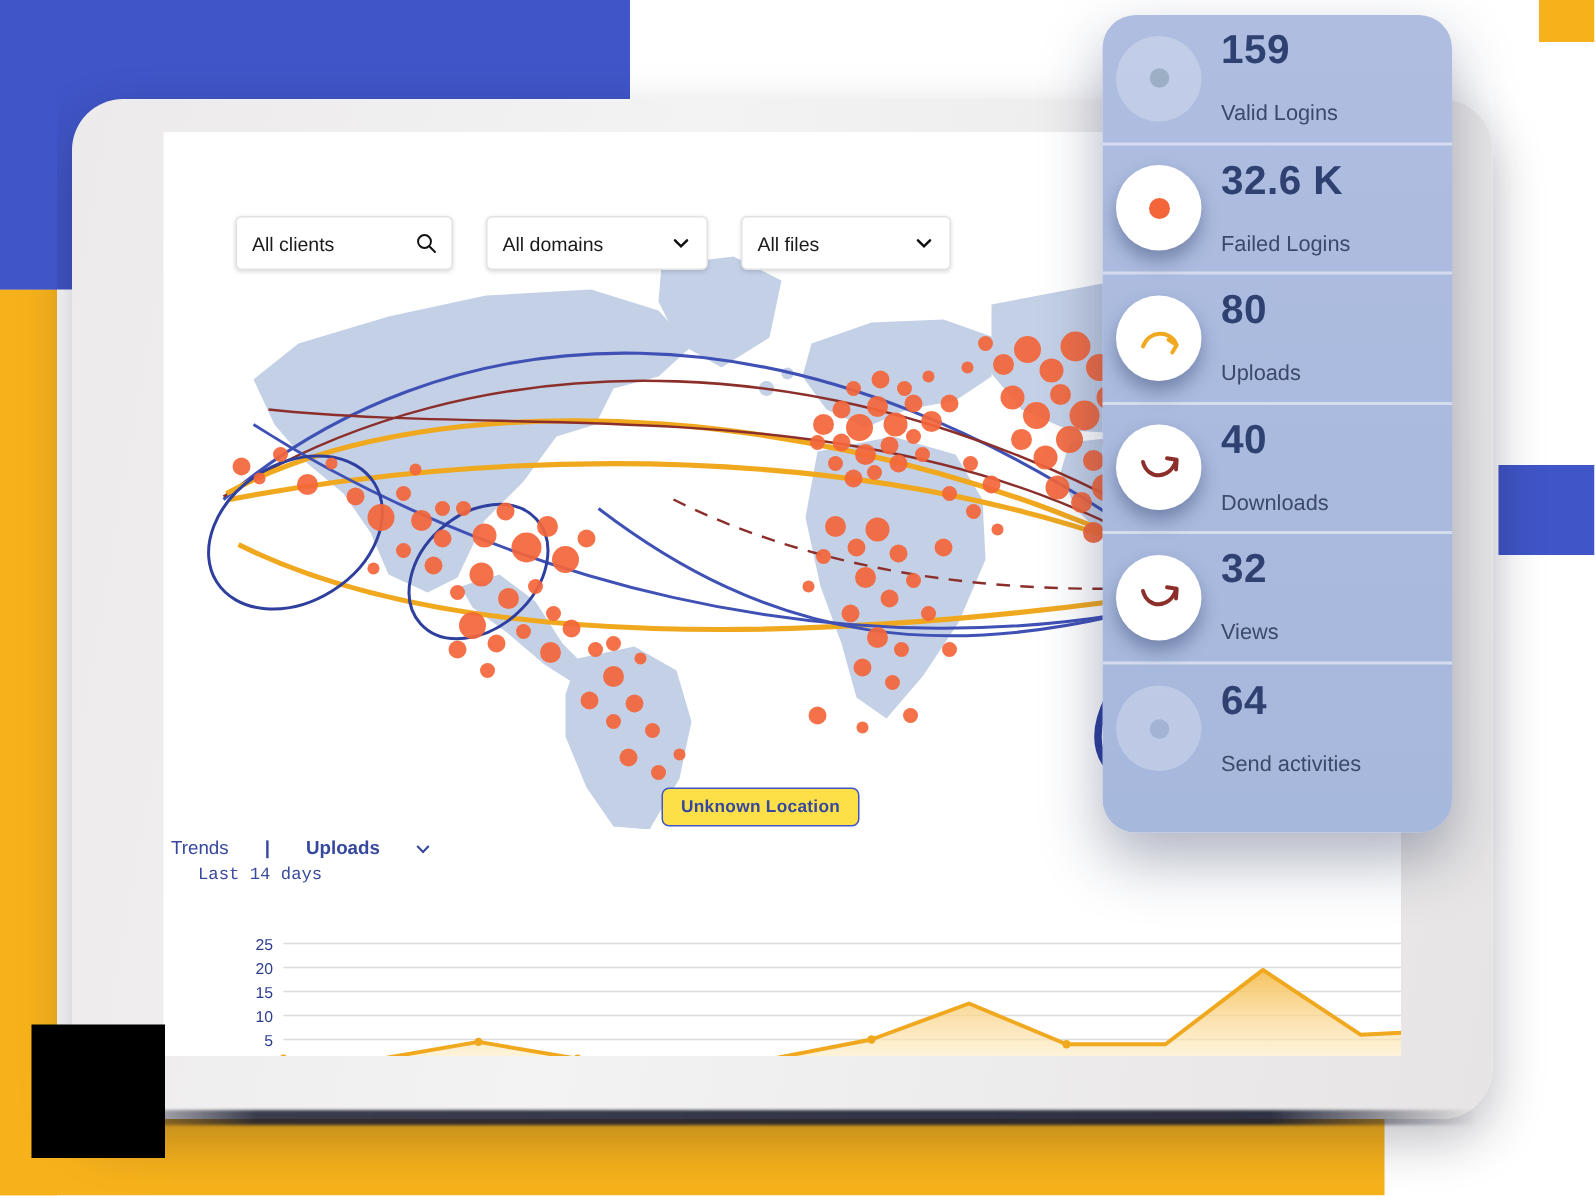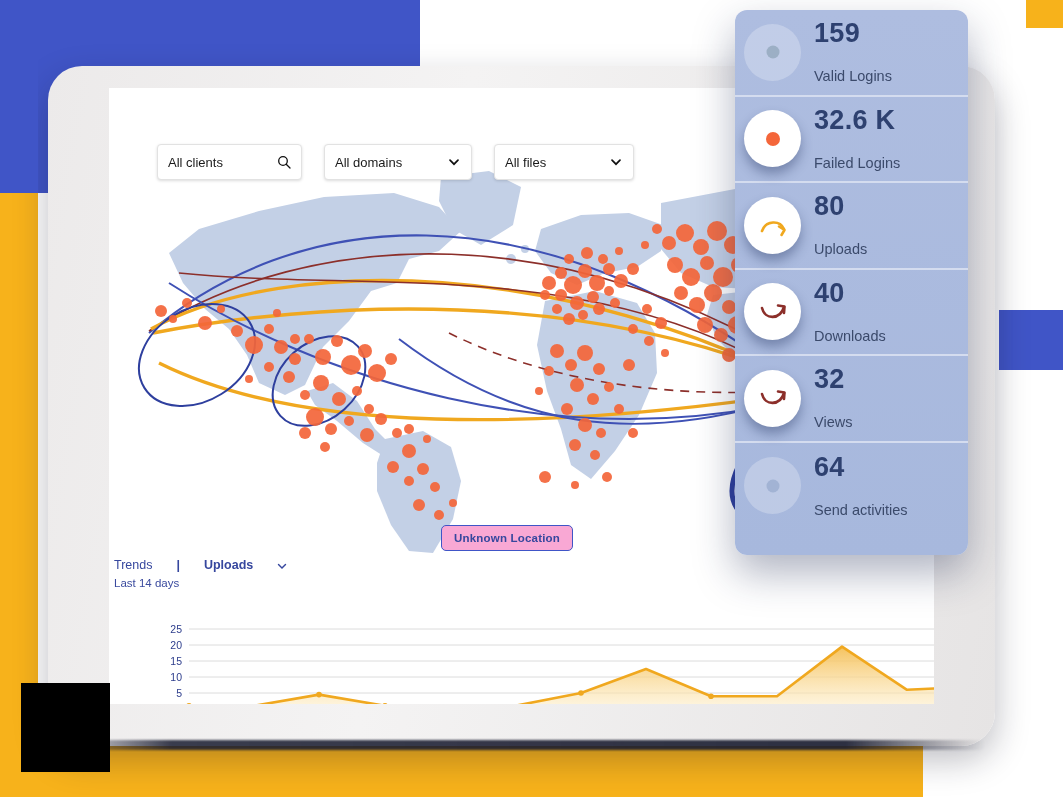--- a/index.html
+++ b/index.html
@@ -48,43 +48,43 @@
   .f-domains{width:148px;}
   .f-files{width:140px;}
   .ic{width:14px;height:14px;flex:none;}
 
   
   .map-wrap{position:absolute;left:0;top:45px;width:825px;height:420px;overflow:hidden;}
   .map-wrap svg{display:block;}
 
   .unknown-loc{
     position:absolute;left:332px;top:437px;
-    border:1.5px solid #4055c7;border-radius:5px;background:#f9a8d4;
+    border:1.5px solid #4055c7;border-radius:5px;background:#fde047;
     padding:6px 12px;font-size:11.5px;font-weight:bold;color:#36479e;
     letter-spacing:.2px;white-space:nowrap;z-index:14;
   }
 
   
   .trends{position:absolute;left:5px;top:470px;z-index:12;}
   .trends-row{display:flex;align-items:center;gap:24px;font-size:12.5px;color:#36479e;}
   .trends-row .t1{font-weight:normal;}
   .trends-row .sep{color:#36479e;font-weight:bold;}
   .trends-row .t2{font-weight:bold;}
   .chev{width:10px;height:10px;}
-  .lastdays{font-size:11.5px;color:#3a4a9e;margin-top:5px;margin-left:0;}
+  .lastdays{font-size:11.5px;color:#3a4a9e;margin-top:5px;margin-left:18px;font-family:Liberation Mono, monospace;}
 
   
   .chart{position:absolute;left:0px;top:536px;width:825px;height:110px;margin-left:42px;}
   .chart svg{display:block;}
 
   
   .stats{
     position:absolute;left:735px;top:10px;width:233px;height:545px;
     background:linear-gradient(180deg,#aebde0 0%,#a7b8dd 100%);
-    border-radius:12px;
+    border-radius:22px;
     box-shadow:0 18px 40px rgba(30,40,80,.35);
     overflow:hidden;z-index:30;
   }
   .stat-row{
     height:86.5px;display:flex;align-items:center;padding-left:9px;
     border-bottom:2px solid #d4dcef;box-sizing:border-box;
   }
   .stat-row:last-child{border-bottom:none;}
   .badge{
     width:57px;height:57px;border-radius:50%;background:#fff;flex:none;

